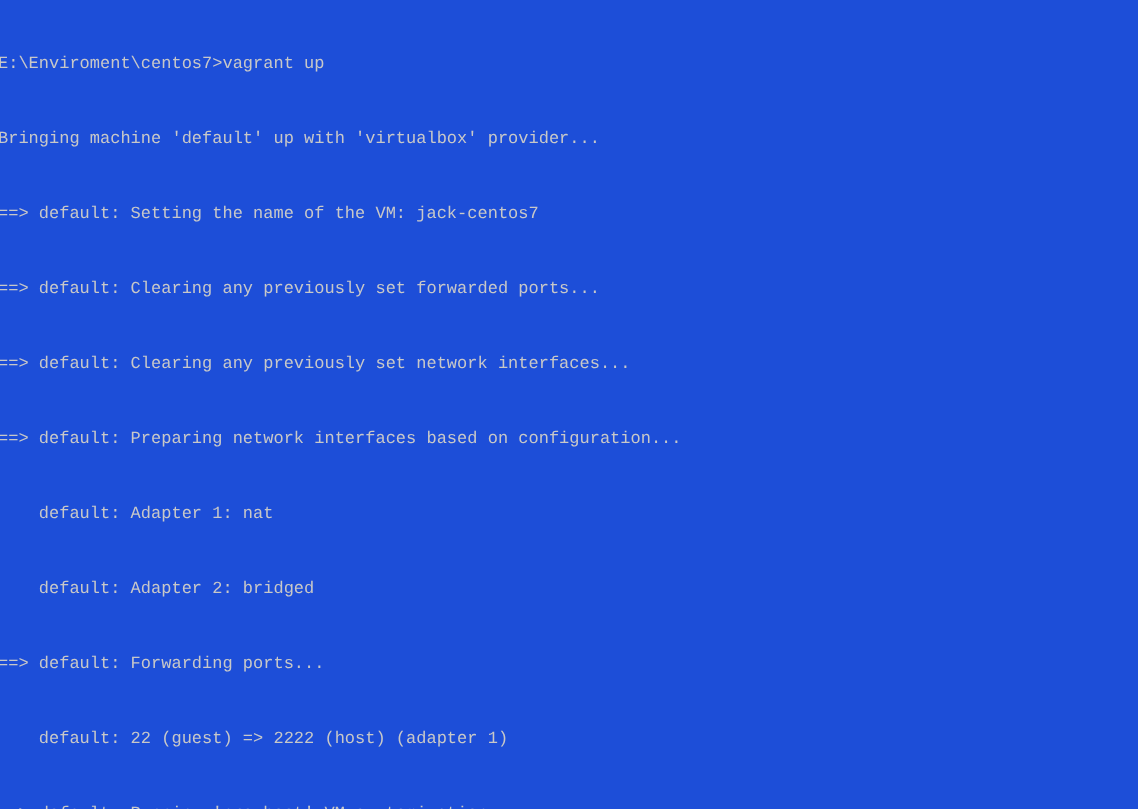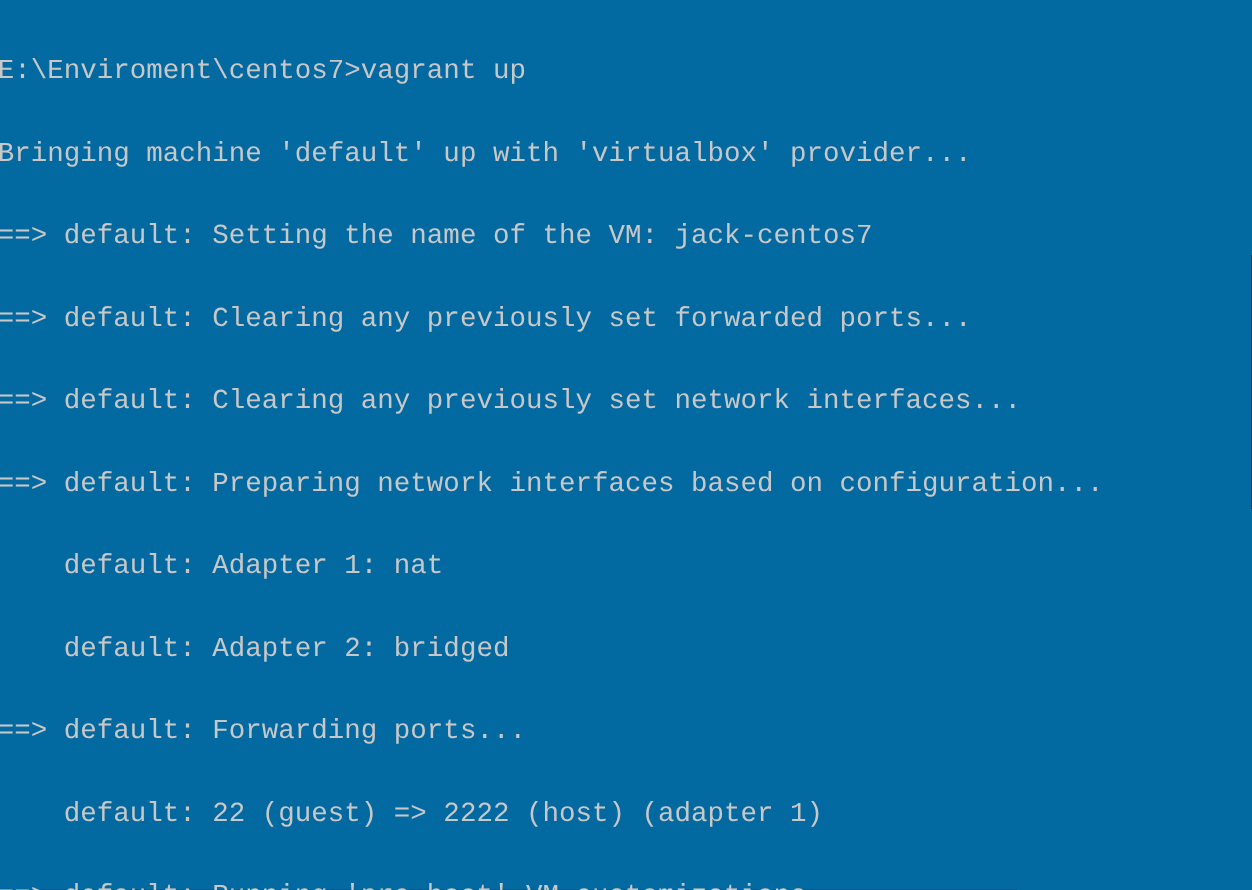--- a/index.html
+++ b/index.html
@@ -41,21 +41,21 @@
   #terminal .lines-wrap {
     position: absolute;
     left: -2px;
     top: 2px;
     width: 1142px;
   }
 </style>
 </head>
 <body style="background: rgb(0, 0, 0);">
 
-<div id="terminal" style="background: #0369a1; color: rgb(200, 200, 200); font-size: 25px;">
+<div id="terminal" style="background: #1d4ed8; color: rgb(200, 200, 200); font-size: 17px;">
   <div class="lines-wrap">
     <div class="line">E:\Enviroment\centos7&gt;vagrant up</div>
     <div class="line">Bringing machine 'default' up with 'virtualbox' provider...</div>
     <div class="line">==&gt; default: Setting the name of the VM: jack-centos7</div>
     <div class="line">==&gt; default: Clearing any previously set forwarded ports...</div>
     <div class="line">==&gt; default: Clearing any previously set network interfaces...</div>
     <div class="line">==&gt; default: Preparing network interfaces based on configuration...</div>
     <div class="line">    default: Adapter 1: nat</div>
     <div class="line">    default: Adapter 2: bridged</div>
     <div class="line">==&gt; default: Forwarding ports...</div>

